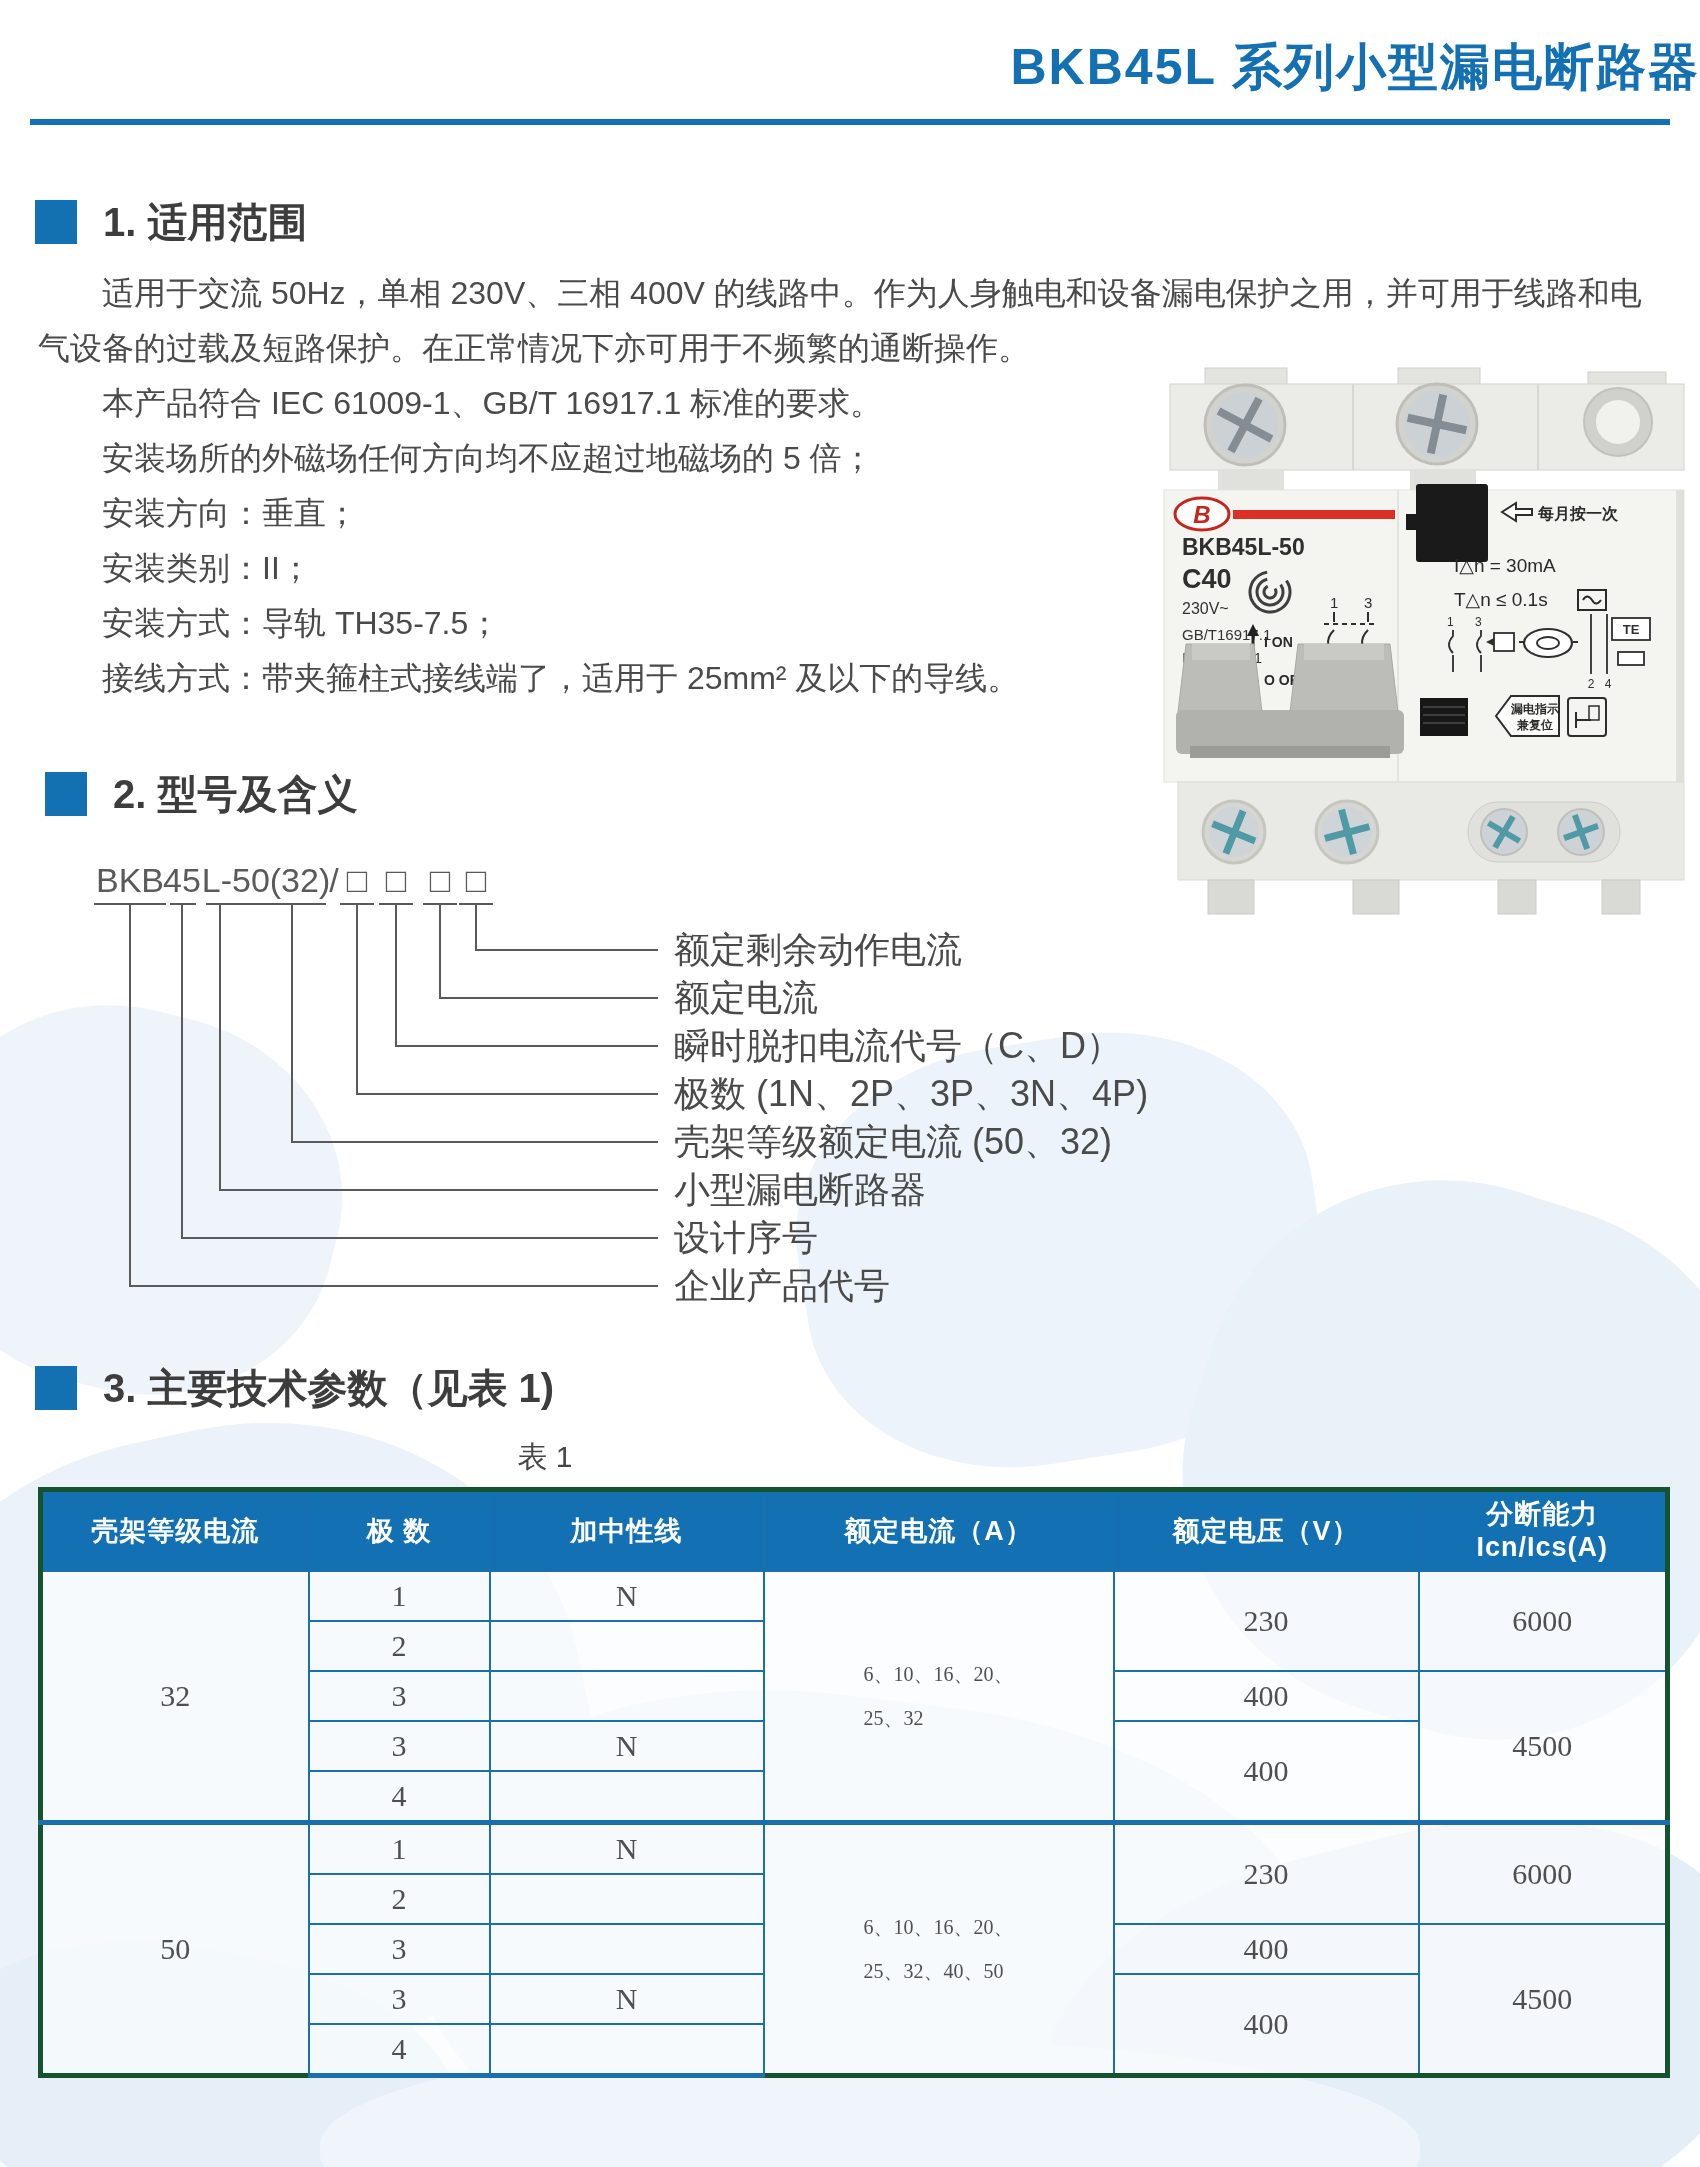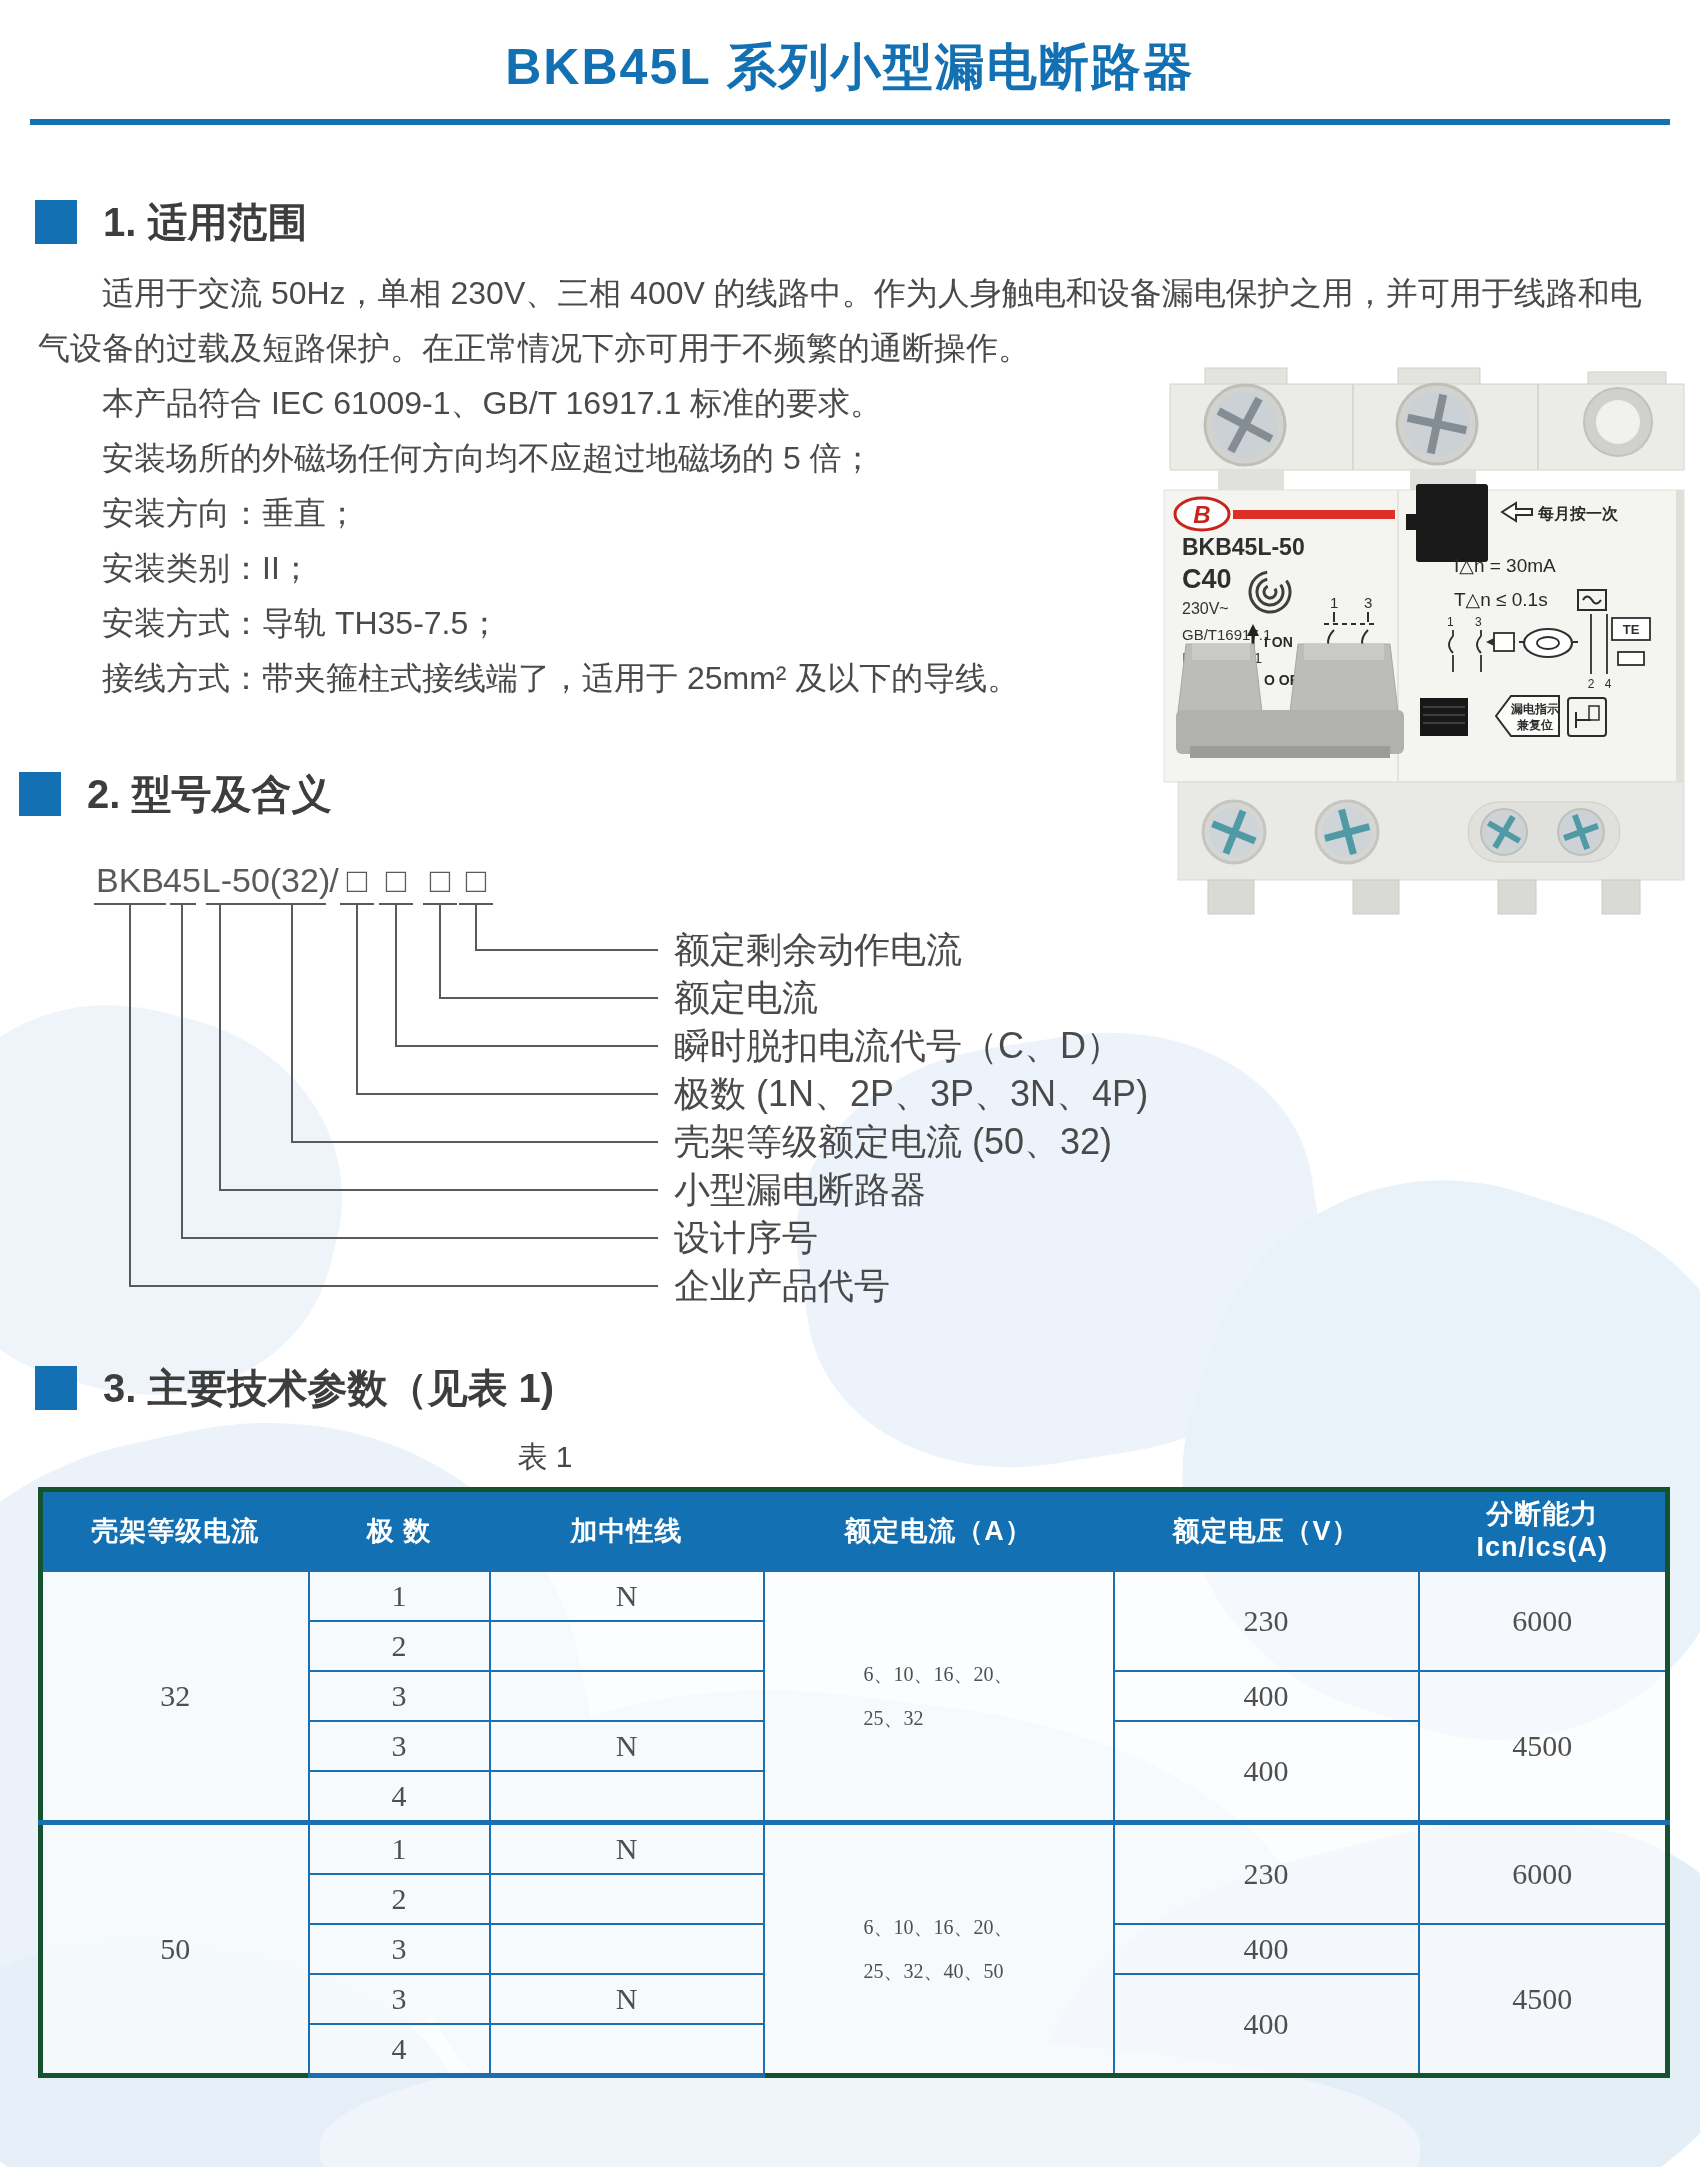--- a/index.html
+++ b/index.html
@@ -1,21 +1,21 @@
 <!DOCTYPE html>
 <html><head>
 <meta charset="utf-8">
 <style>
   html,body{margin:0;padding:0;background:#fff;}
   #page{position:relative;width:1700px;height:2167px;background:#ffffff;overflow:hidden;
         font-family:"Liberation Sans",sans-serif;color:#454545;}
   .blob{position:absolute;z-index:0;}
   .z{position:absolute;z-index:1;}
   
-  .title{top:34px;left:0;width:100%;text-align:center;font-size:50px;font-weight:bold;
+  .title{top:34px;left:0;width:100%;text-align:right;font-size:50px;font-weight:bold;
          color:#1371b3;letter-spacing:2px;}
   .rule{top:119px;left:30px;width:1640px;height:6px;background:#1371b3;}
   
   .sec{display:flex;align-items:flex-end;}
   .sq{width:42px;height:44px;background:#1371b3;flex:0 0 auto;}
   .sec-label{font-size:40px;font-weight:bold;color:#3d3d3d;margin-left:26px;line-height:44px;white-space:nowrap;}
   
   .intro .line{height:55px;line-height:55px;font-size:32px;color:#4a4a4a;white-space:nowrap;}
   .ind{text-indent:64px;}
   
@@ -243,21 +243,21 @@
     </g>
 
     <g fill="#d9d9d5" stroke="#cbcbc6">
       <rect x="58" y="528" width="46" height="34"></rect>
         <rect x="203" y="528" width="46" height="34"></rect>
       <rect x="348" y="528" width="38" height="34"></rect>
         <rect x="452" y="528" width="38" height="34"></rect>
     </g>
   </svg>
 
-  <div class="z sec" style="left:19px;top:772px;">
+  <div class="z sec" style="left:45px;top:772px;">
     <div class="sq"></div>
     <div class="sec-label">2. 型号及含义</div>
   </div>
 
   <svg class="z diag" style="left:70px;top:852px;" width="1100" height="470" viewBox="0 0 1100 470">
 
     <text class="seg" x="60" y="40" text-anchor="middle">BKB</text>
     <text class="seg" x="112" y="40" text-anchor="middle">45</text>
     <text class="seg" x="196" y="40" text-anchor="middle">L-50(32)</text>
     <text class="seg" x="264" y="40" text-anchor="middle">/</text>

